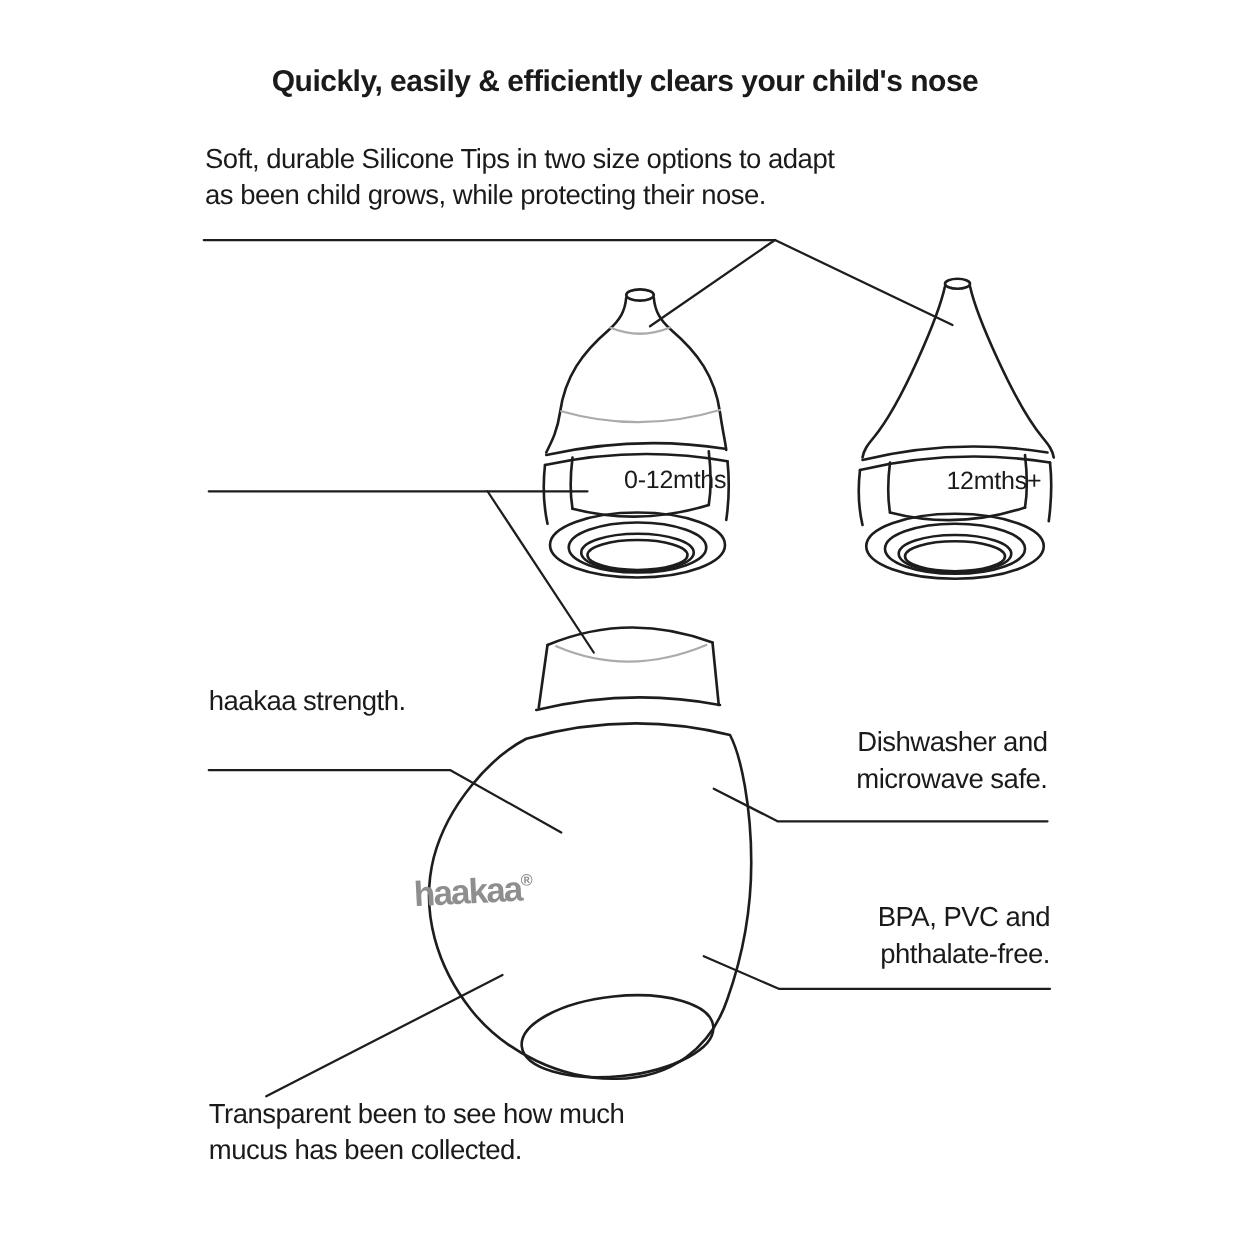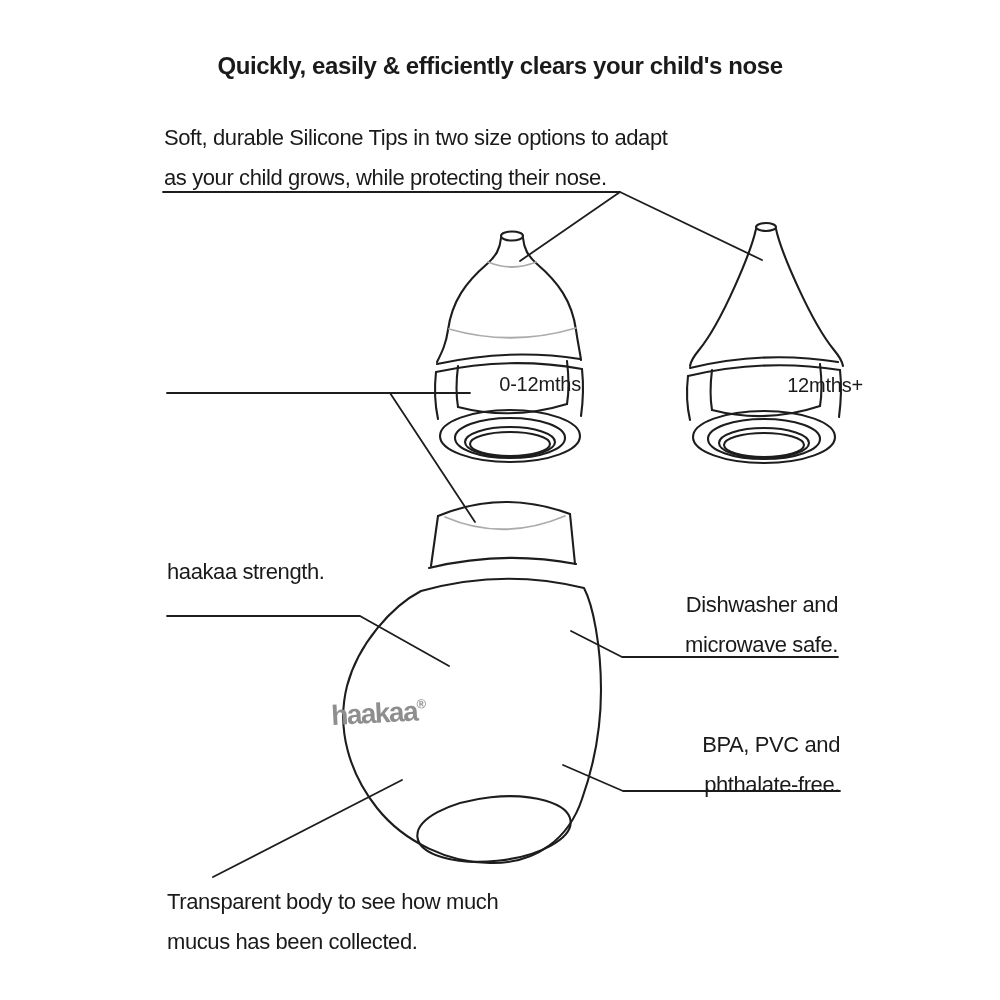--- a/index.html
+++ b/index.html
@@ -11,21 +11,21 @@
   }
   .art{position:absolute;left:0;top:0;}
   .art path,.art ellipse{fill:none;stroke:var(--line,#1d1d1d);stroke-width:2.1;stroke-linecap:round;stroke-linejoin:round;}
   .art .gray{stroke:var(--gray-line,#ababab);stroke-width:1.8;}
   .art .leader{stroke-width:1.8;}
   .title{
     position:absolute;left:0;top:52px;width:1000px;text-align:center;
     font-size:24px;font-weight:bold;letter-spacing:-0.4px;white-space:nowrap;
   }
   .txt{position:absolute;font-size:22px;line-height:29px;letter-spacing:-0.4px;white-space:nowrap;}
-  .txt .ln{display:block;margin-top:11px;}
+  .txt .ln{display:block;}
   .txt.right{text-align:right;}
   .tip-label{
     position:absolute;width:140px;text-align:right;
     font-size:20px;letter-spacing:-0.2px;white-space:nowrap;
   }
   .brand{
     position:absolute;left:332px;top:700px;
     color:var(--brand-gray,#8e8e8e);
     font-size:28px;font-weight:bold;letter-spacing:-1.5px;
     transform:rotate(-3deg);transform-origin:left bottom;white-space:nowrap;
@@ -100,41 +100,41 @@
                C 350 774 336 730 347 686
                C 358 644 392 606 421 591 Z"></path>
       <ellipse cx="494" cy="829" rx="77" ry="32" transform="rotate(-6 494 829)"></ellipse>
     </g>
   </svg>
 
   <div class="title">Quickly, easily &amp; efficiently clears your child's nose</div>
 
   <div class="txt" style="left:164px;top:112px">
     <span class="ln">Soft, durable Silicone Tips in two size options to adapt</span>
-    <span class="ln">as your child grows, while protecting their nose.</span>
+    <span class="ln">as been child grows, while protecting their nose.</span>
   </div>
 
 
   <div class="txt" style="left:167px;top:546px">
     <span class="ln">haakaa strength.</span>
   </div>
 
   <div class="txt right" style="right:160px;top:719px">
     <span class="ln">BPA, PVC and</span>
     <span class="ln">phthalate-free.</span>
   </div>
 
   <div class="txt right" style="right:162px;top:579px">
     <span class="ln">Dishwasher and</span>
     <span class="ln">microwave safe.</span>
   </div>
 
   <div class="txt" style="left:167px;top:876px">
-    <span class="ln">Transparent body to see how much</span>
+    <span class="ln">Transparent been to see how much</span>
     <span class="ln">mucus has been collected.</span>
   </div>
 
   <div class="tip-label" style="left:441px;top:373px">0-12mths</div>
-  <div class="tip-label" style="left:723px;top:374px">12mths+</div>
+  <div class="tip-label" style="left:693px;top:374px">12mths+</div>
 
   <div class="brand"><span>haakaa</span><span class="reg">®</span></div>
 
 </div>
 
 </body></html>

